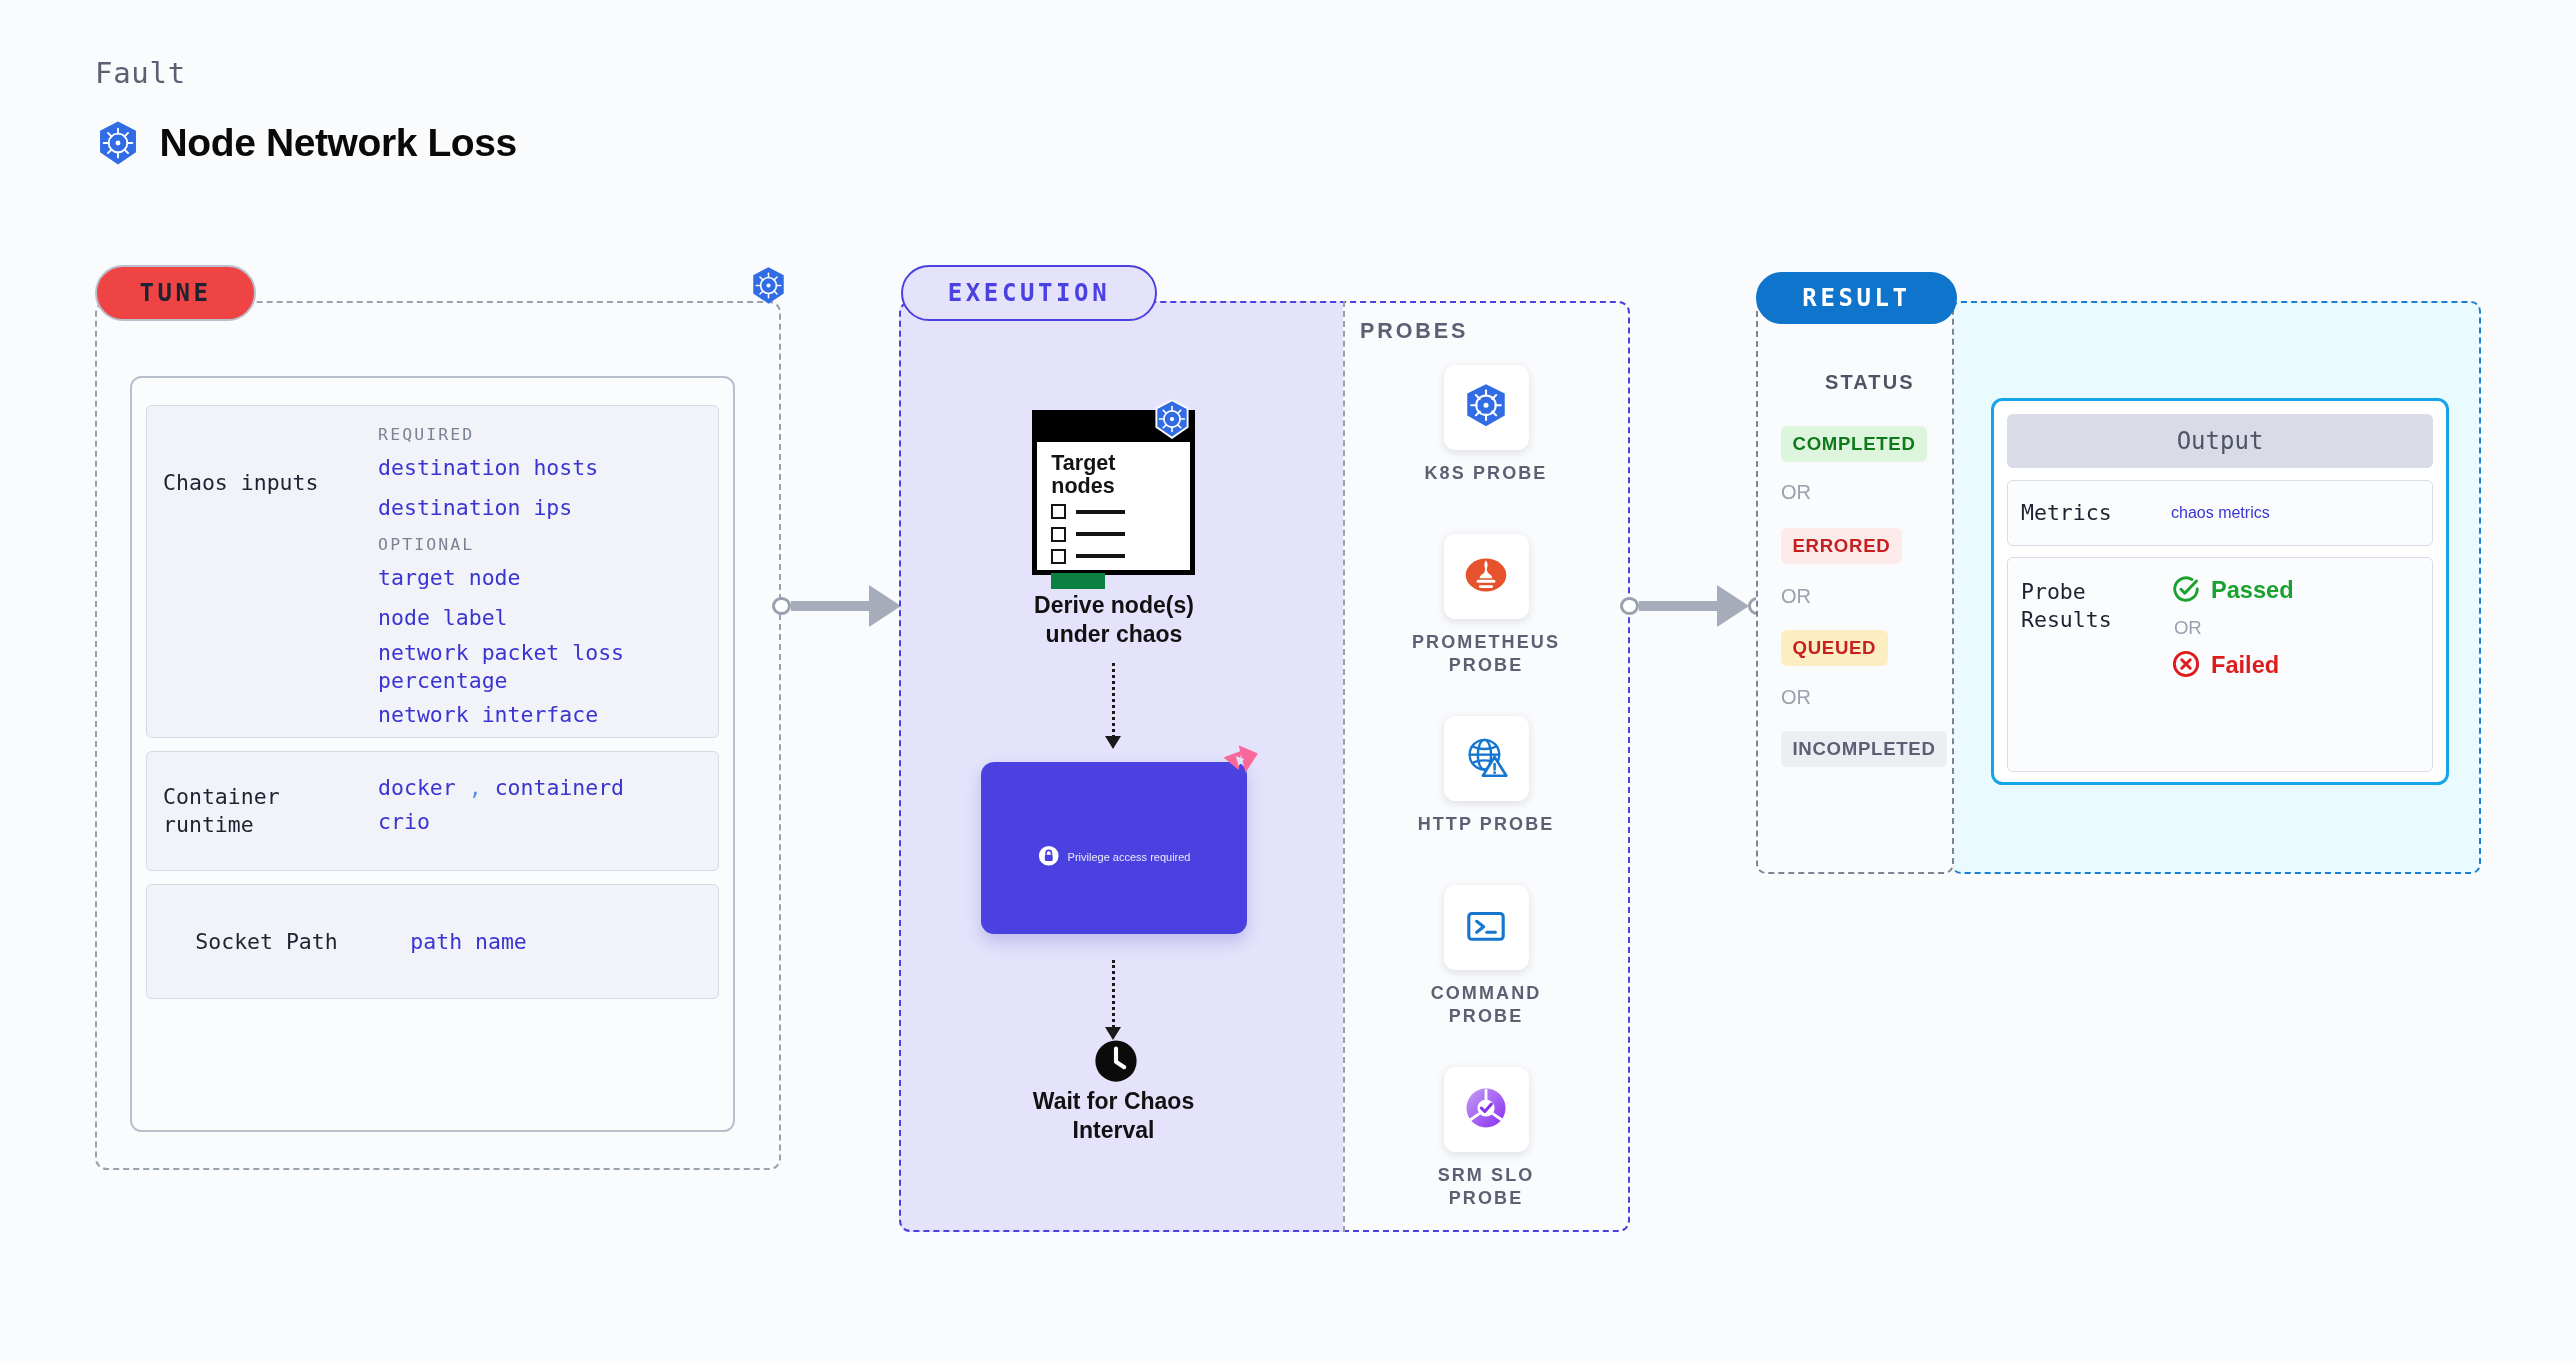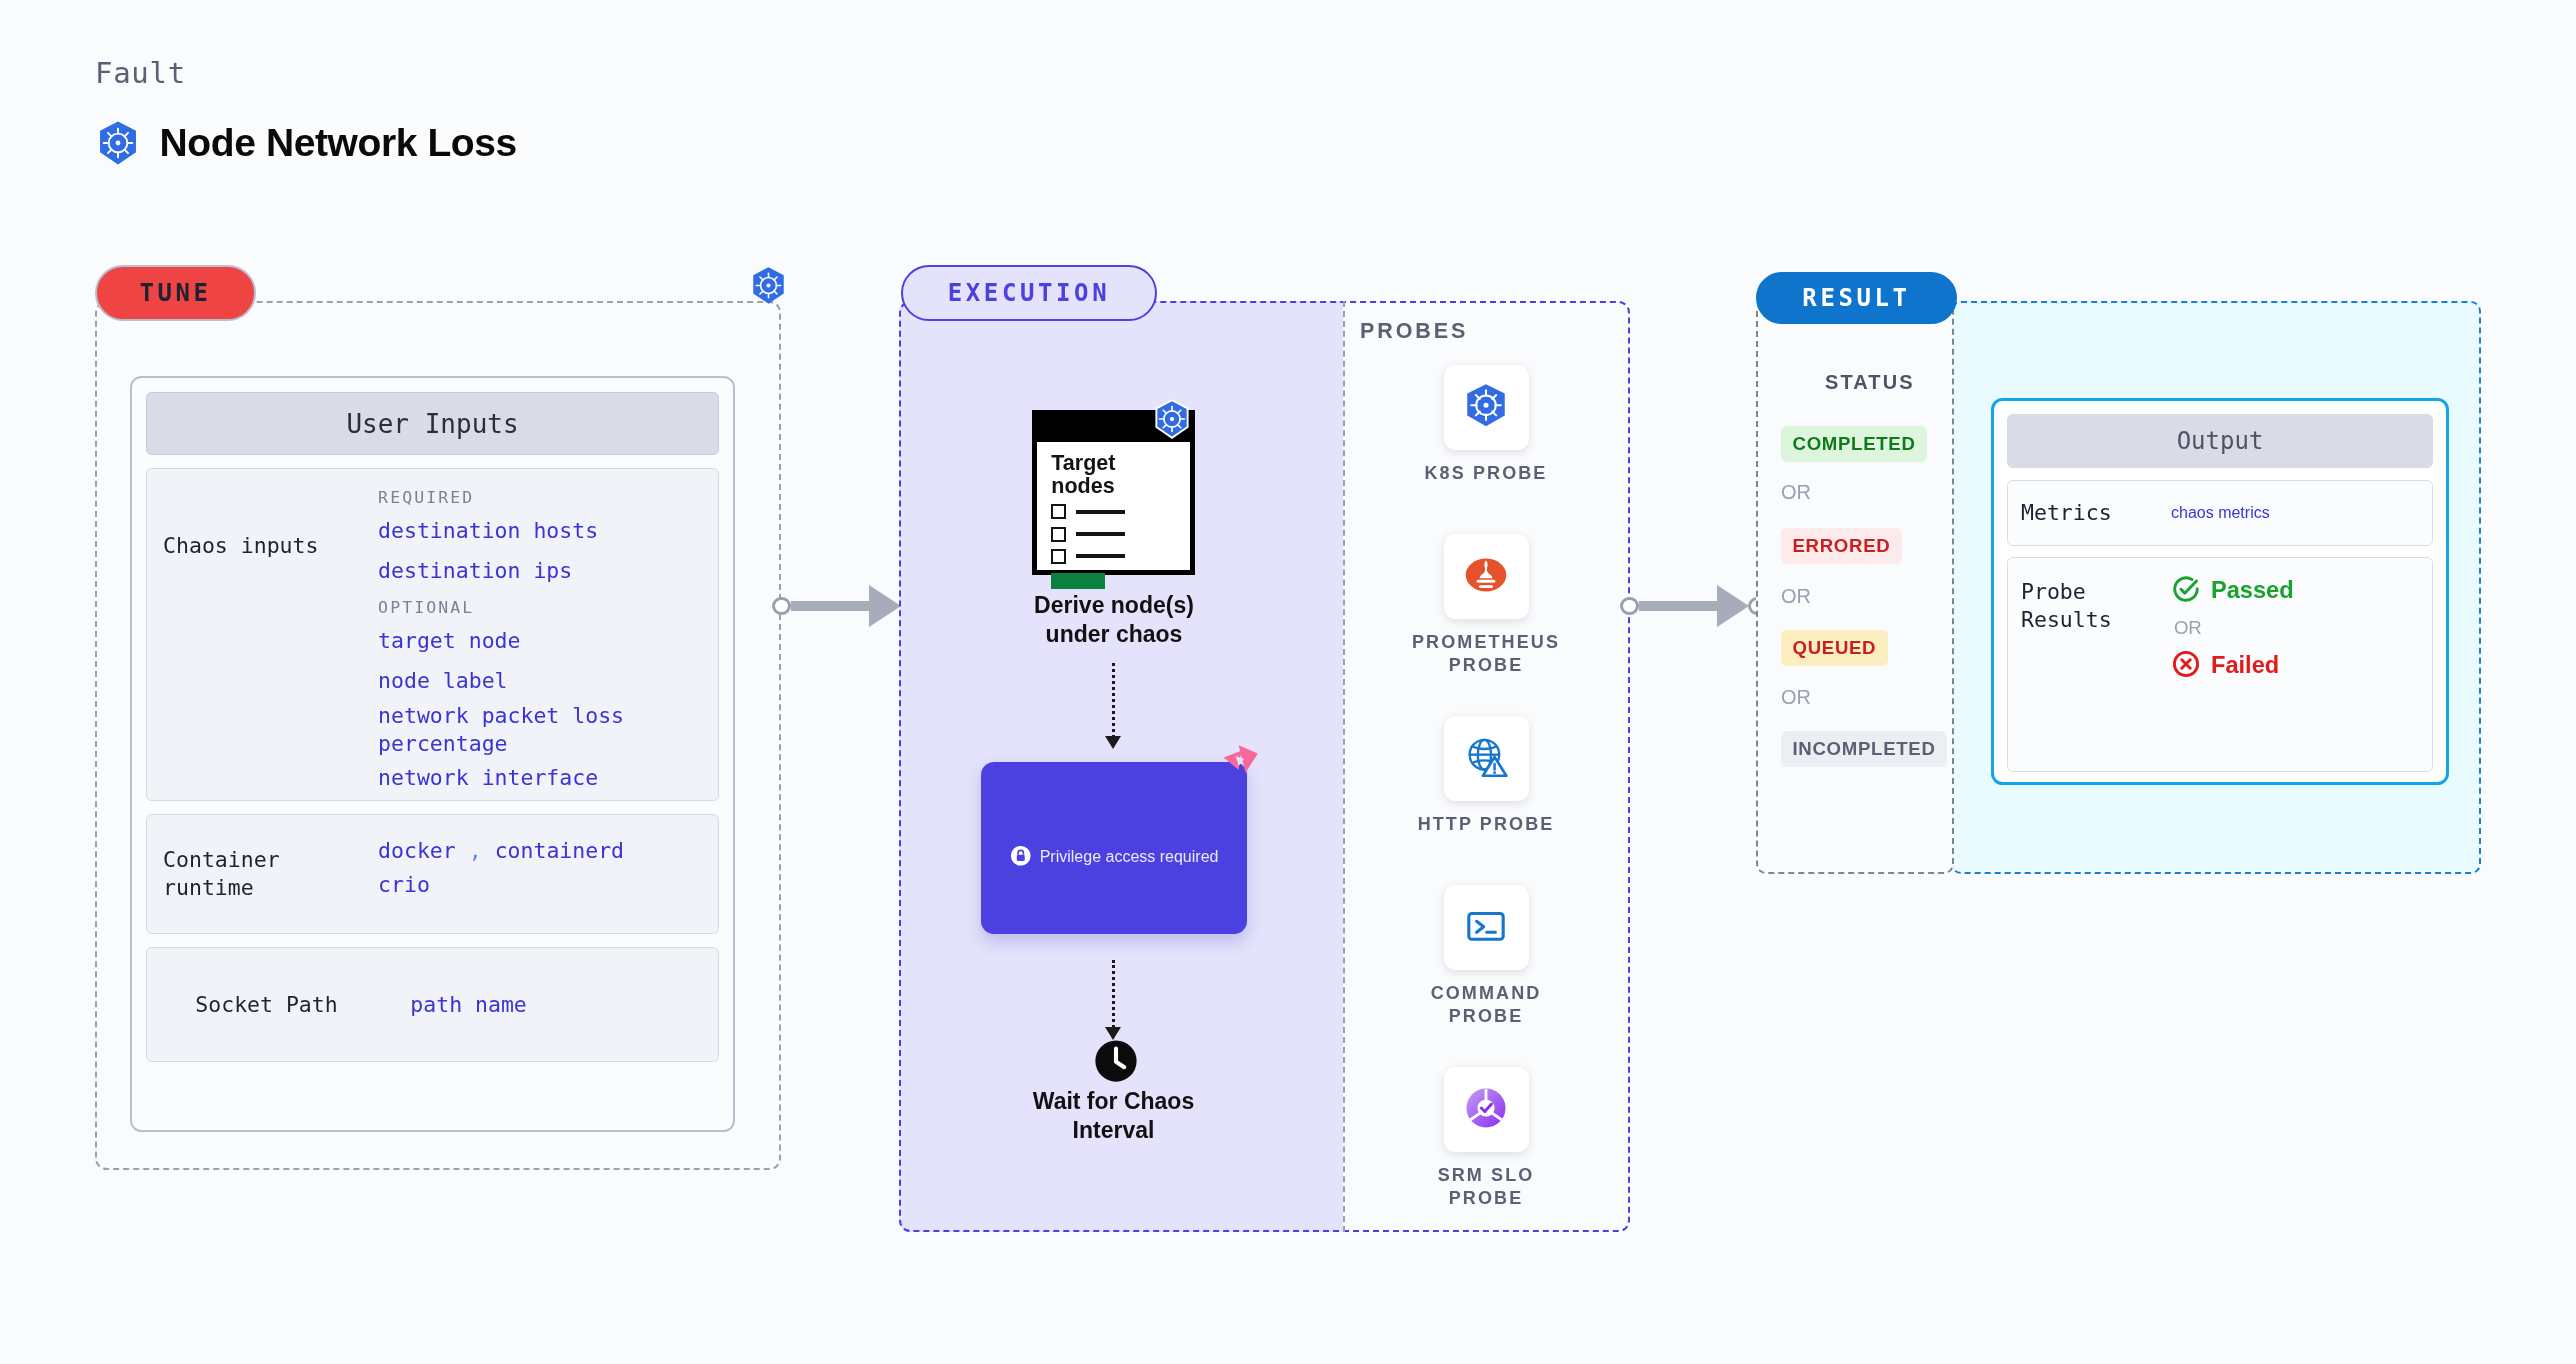--- a/index.html
+++ b/index.html
@@ -170,21 +170,21 @@
   #chaos-box-title {
     font-family: "Liberation Sans", sans-serif;
     font-size: 23.6px; font-weight: bold; color: #fff; text-align: center; line-height: 1.22;
     padding: 0 15.8px;
   }
   #chaos-priv-row {
     display: flex; align-items: center; gap: 8.6px; margin-top: 18.6px;
   }
   #chaos-priv-text {
     font-family: "Liberation Sans", sans-serif;
-    font-size: 16px; color: #eceafd;
+    font-size: 11px; color: #eceafd;
   }
   #litmus-badge { position: absolute; left: 1218px; top: 741px; z-index: 9; }
 
   #clock-icon { position: absolute; left: 1094px; top: 1039px; }
   #wait-label {
     position: absolute; left: 963px; top: 1087px; width: 301px;
     text-align: center;
     font-family: "Liberation Sans", sans-serif;
     font-size: 23px; font-weight: bold; color: #111; line-height: 1.25;
   }
@@ -327,21 +327,20 @@
           <line x1="45" y1="32" x2="52" y2="32"></line>
         <line x1="18" y1="18" x2="23" y2="23"></line>
           <line x1="41" y1="41" x2="46" y2="46"></line>
         <line x1="46" y1="18" x2="41" y2="23"></line>
           <line x1="23" y1="41" x2="18" y2="46"></line>
       </g>
     </svg>
   </div>
 
   <div id="user-inputs-card">
-    <div id="user-inputs-header">User Inputs</div>
 
     <div id="chaos-inputs-block" class="input-block">
       <div class="ib-label">Chaos inputs</div>
       <div class="ib-values">
         <div class="kicker">REQUIRED</div>
         <div class="val">destination hosts</div>
         <div class="val">destination ips</div>
         <div class="kicker second">OPTIONAL</div>
         <div class="val">target node</div>
         <div class="val tight">node label</div>

